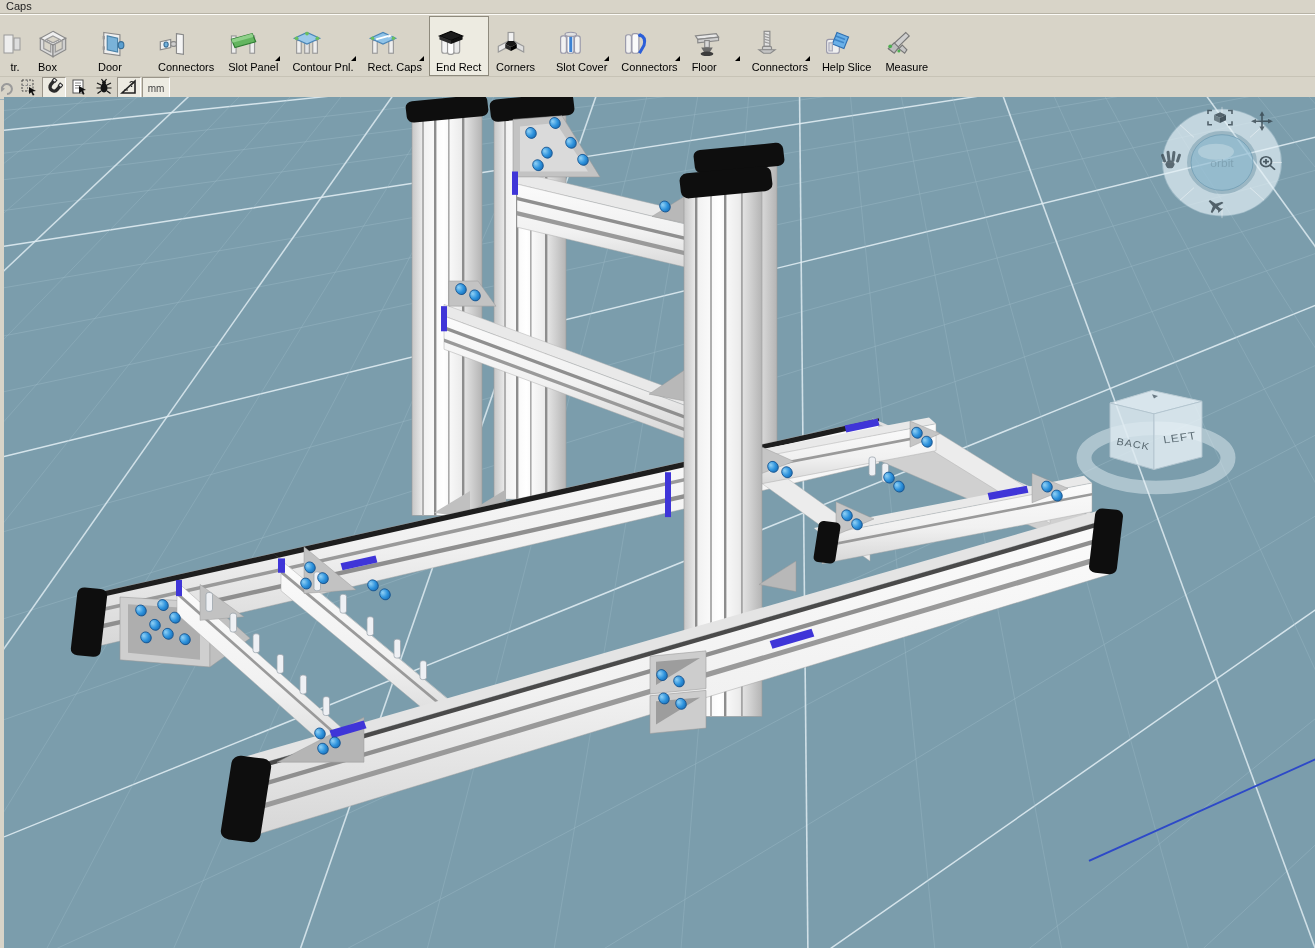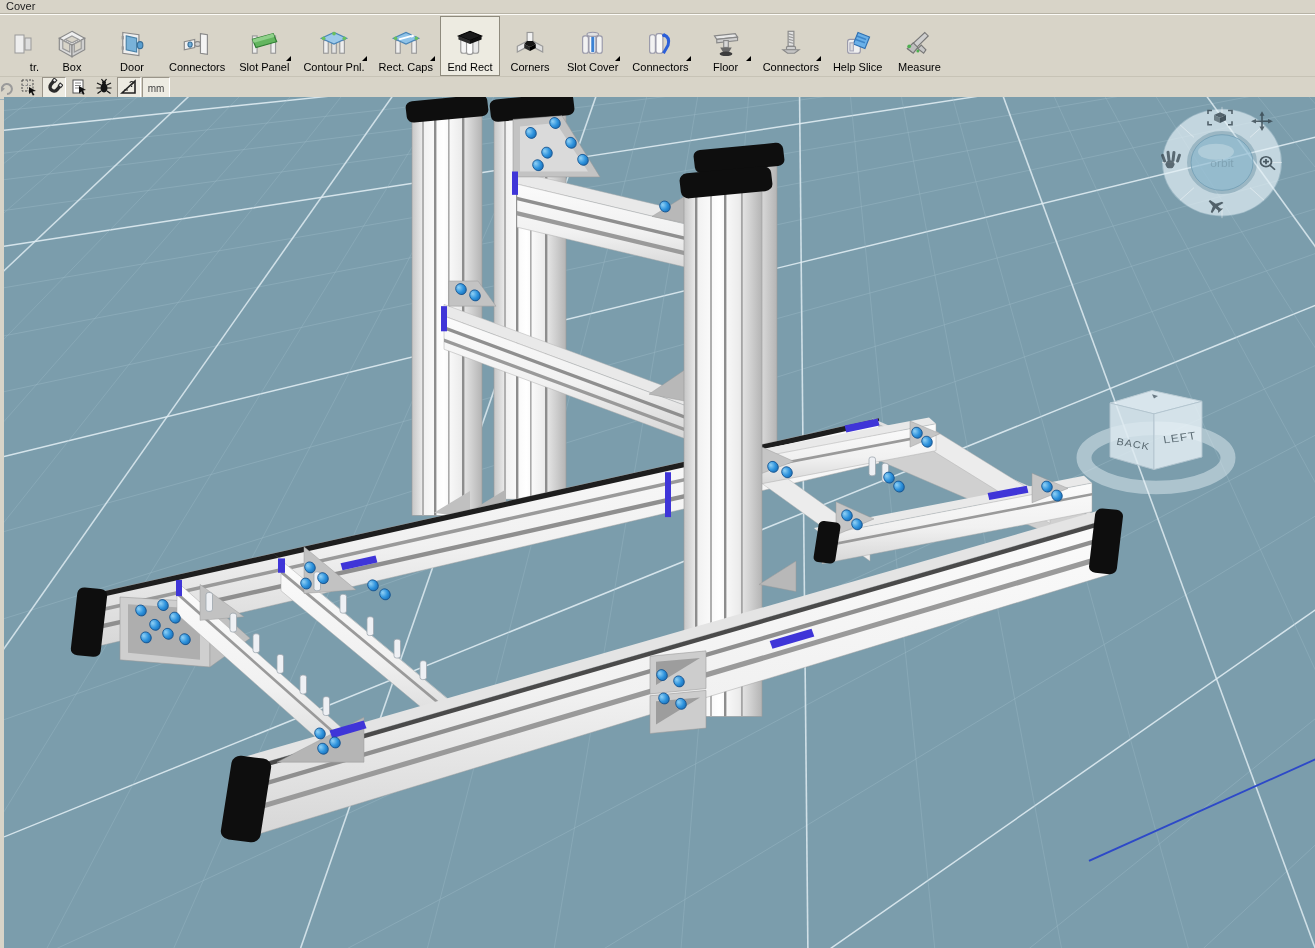--- a/index.html
+++ b/index.html
@@ -14,28 +14,28 @@
     padding-left:2px;background:#d8d4c8;border-bottom:1px solid #b7b3a6;
   }
   .menu-item{display:inline-block;padding:0 4px;}
   
   .toolbar1{
     height:60px;background:#d8d4c8;border-top:1px solid #fdfcf8;
     display:flex;align-items:stretch;padding:1px 0 0 0;
     border-bottom:1px solid #c7c3b6;
   }
   .tb-btn{
-    position:relative;display:flex;flex-direction:column;align-items:center;
+    position:relative;display:flex;flex-direction:column;align-items:flex-start;
     justify-content:flex-end;padding:3px 6px 2px 6px;min-width:46px;
     font-size:11px;color:#000;border:1px solid transparent;cursor:default;
     white-space:nowrap;
   }
   .tb-btn .ic{height:34px;display:flex;align-items:center;justify-content:center;position:relative;}
   .tb-btn.selected{background:#edebe1;border:1px solid #8e8a7d;}
-  .tb-btn.partial{min-width:24px;max-width:26px;overflow:hidden;padding-left:12px;padding-right:2px;align-items:flex-end;}
+  .tb-btn.partial{min-width:24px;max-width:26px;overflow:hidden;padding-left:1px;padding-right:2px;align-items:center;}
   .dd{position:absolute;right:4px;bottom:14px;width:0;height:0;
       border-left:5px solid transparent;border-bottom:5px solid #000;}
   
   .toolbar2{
     height:22px;background:#d8d4c8;display:flex;align-items:center;gap:1px;
     padding:0;border-bottom:1px solid #9fb3ba;
   }
   .sm-btn{
     width:22px;height:20px;display:flex;align-items:center;justify-content:center;
     border:1px solid transparent;font-size:10px;color:#333;
@@ -47,21 +47,21 @@
   .viewport{
     position:absolute;left:4px;top:97px;width:1315px;height:851px;
     background:#7b9dac;overflow:hidden;
   }
   svg text{font-family:"Liberation Sans", sans-serif;}
 </style>
 </head>
 <body>
 
 <div class="menubar">
-  <span class="menu-item">Cover</span>
+  <span class="menu-item">Caps</span>
 </div>
 
 <div class="toolbar1">
 
   <div class="tb-btn partial">
     <span class="ic">
       <svg width="26" height="30" viewBox="0 0 26 30">
           <g transform="translate(-12,0)">
         <rect x="14" y="6" width="9" height="18" fill="#eee" stroke="#999"></rect>
             <rect x="24" y="9" width="6" height="12" fill="#ddd" stroke="#999"></rect>

